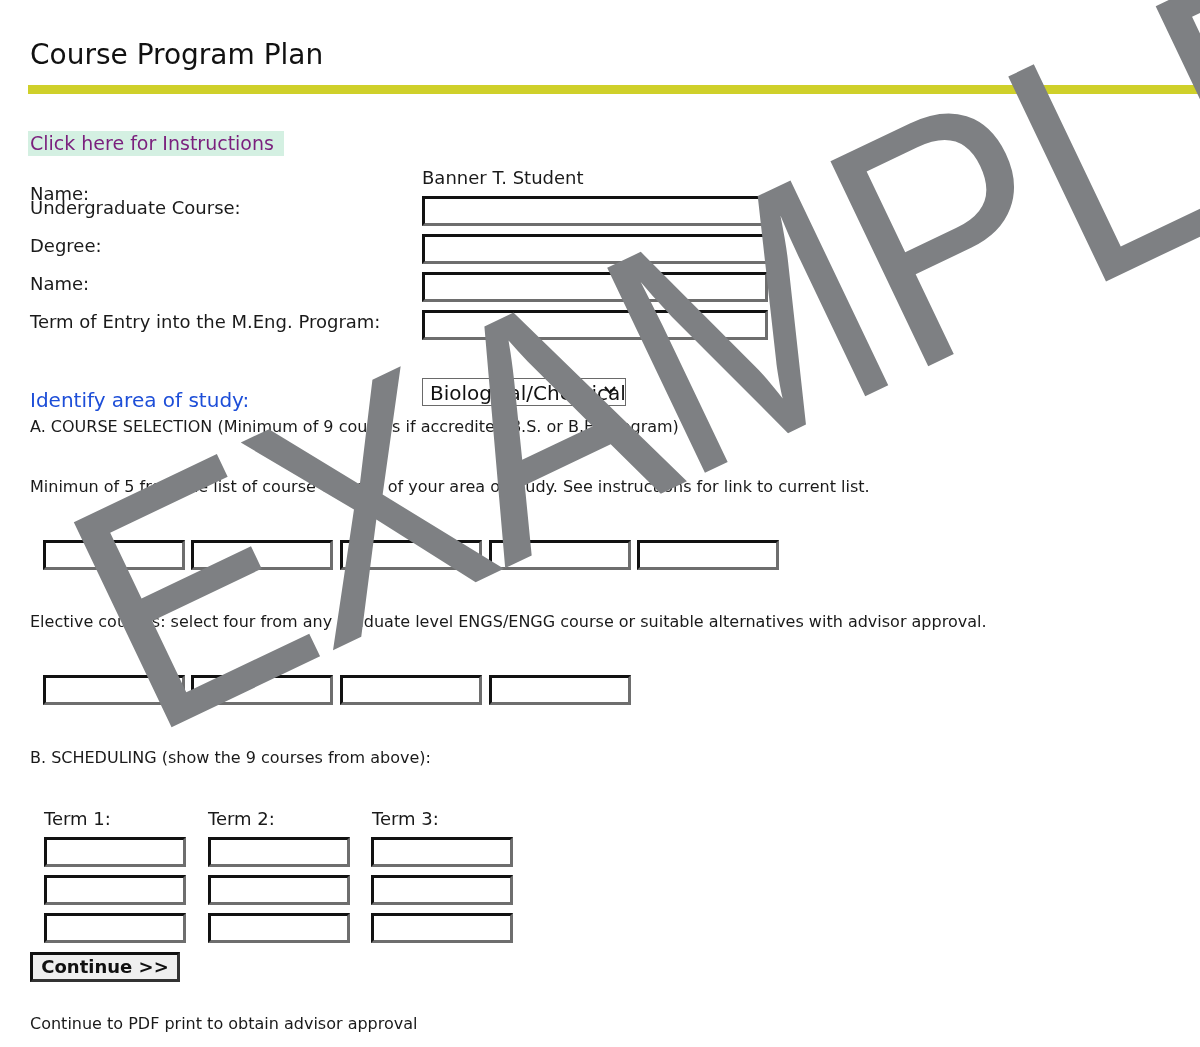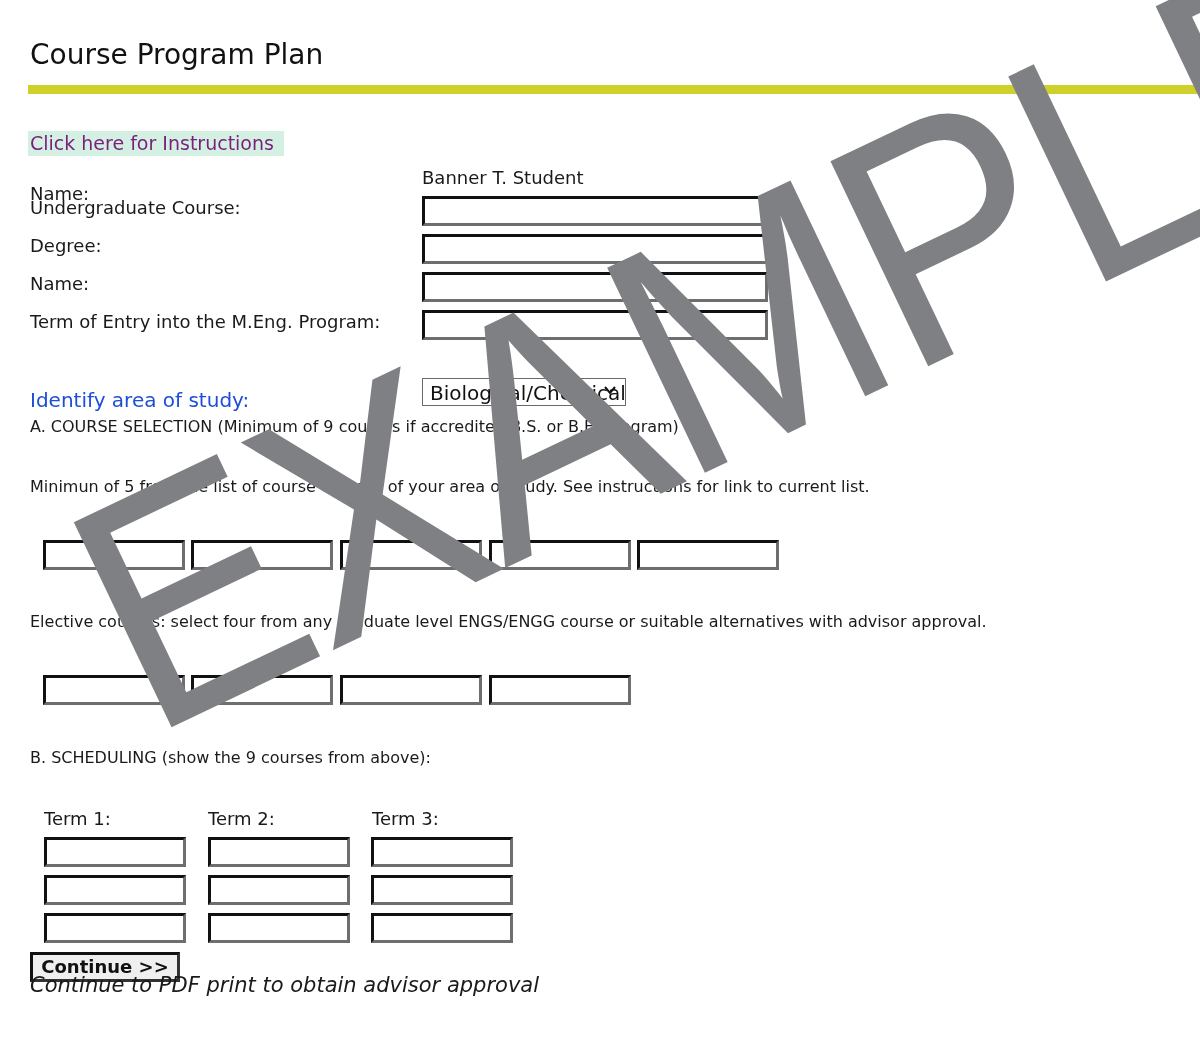--- a/index.html
+++ b/index.html
@@ -87,22 +87,22 @@
       width: 150px; height: 30px;
       border-top: 3px solid #111; border-left: 3px solid #111;
       border-right: 3px solid #333; border-bottom: 3px solid #333;
       background: #efefef;
       font-weight: bold; font-size: 18px; color: #111;
       font-family: "DejaVu Sans", sans-serif;
       padding: 0; cursor: pointer;
       text-align: center; line-height: 22px;
     }
     .footer-note {
-      position: absolute; left: 30px; top: 973px;
-      font-size: 21px; color: #1a1a1a; font-style: italic;
+      position: absolute; left: 30px; top: 1014px;
+      font-size: 16px; color: #1a1a1a;
     }
     .watermark {
       position: absolute;
       left: 100px; top: 470px;
       font-family: "Liberation Sans", sans-serif;
       font-size: 330px;
       line-height: 1;
       color: #7e8083;
       transform-origin: left center;
       transform: rotate(-25.5deg) scaleX(0.92);

